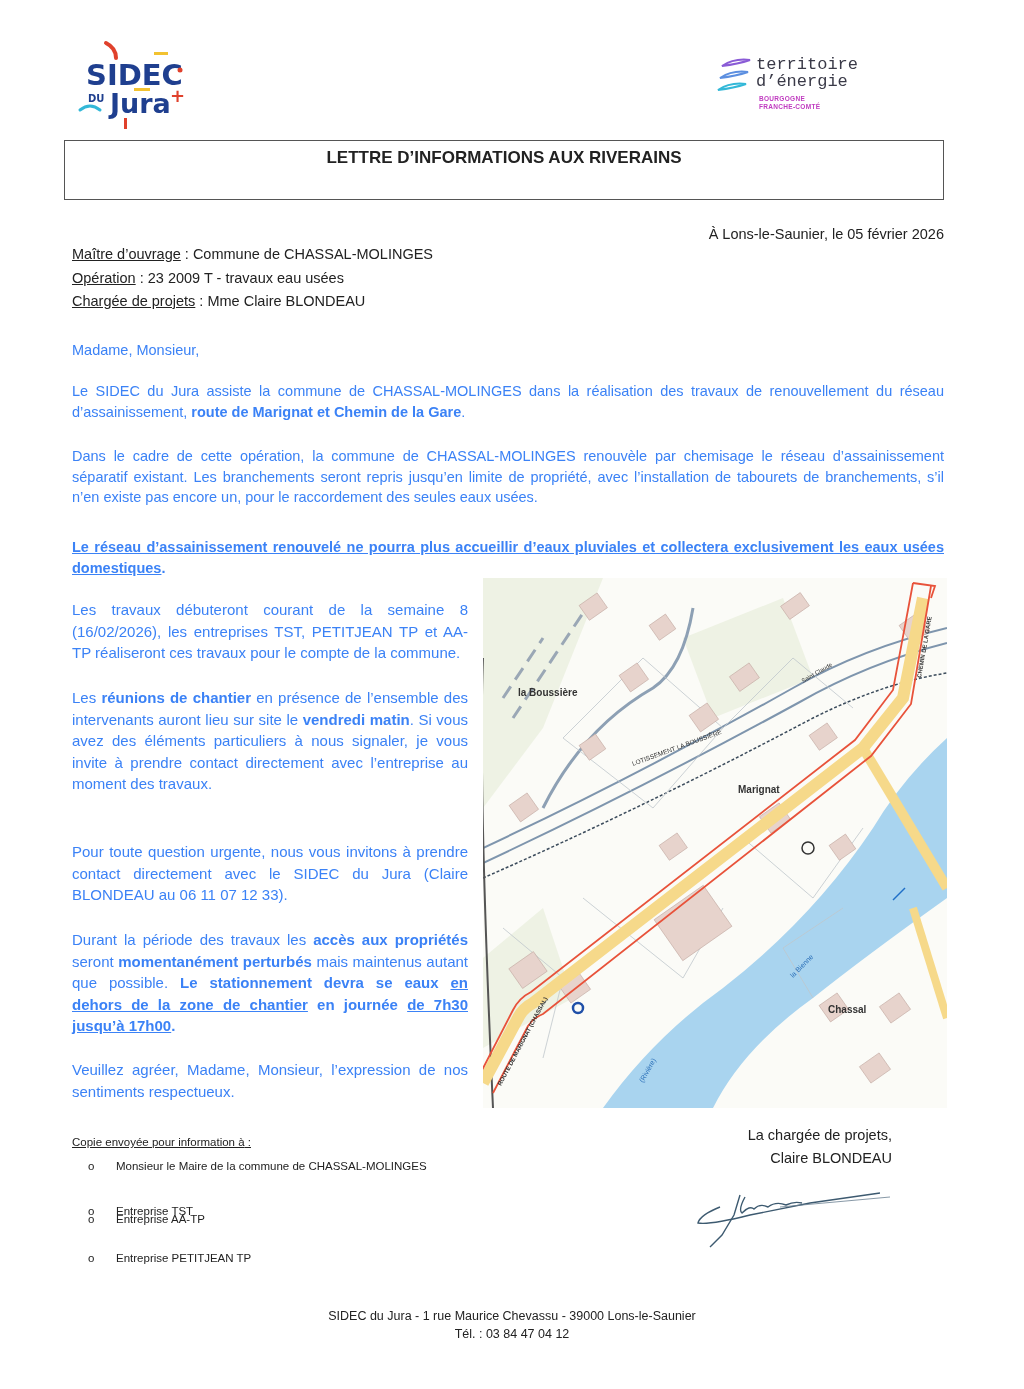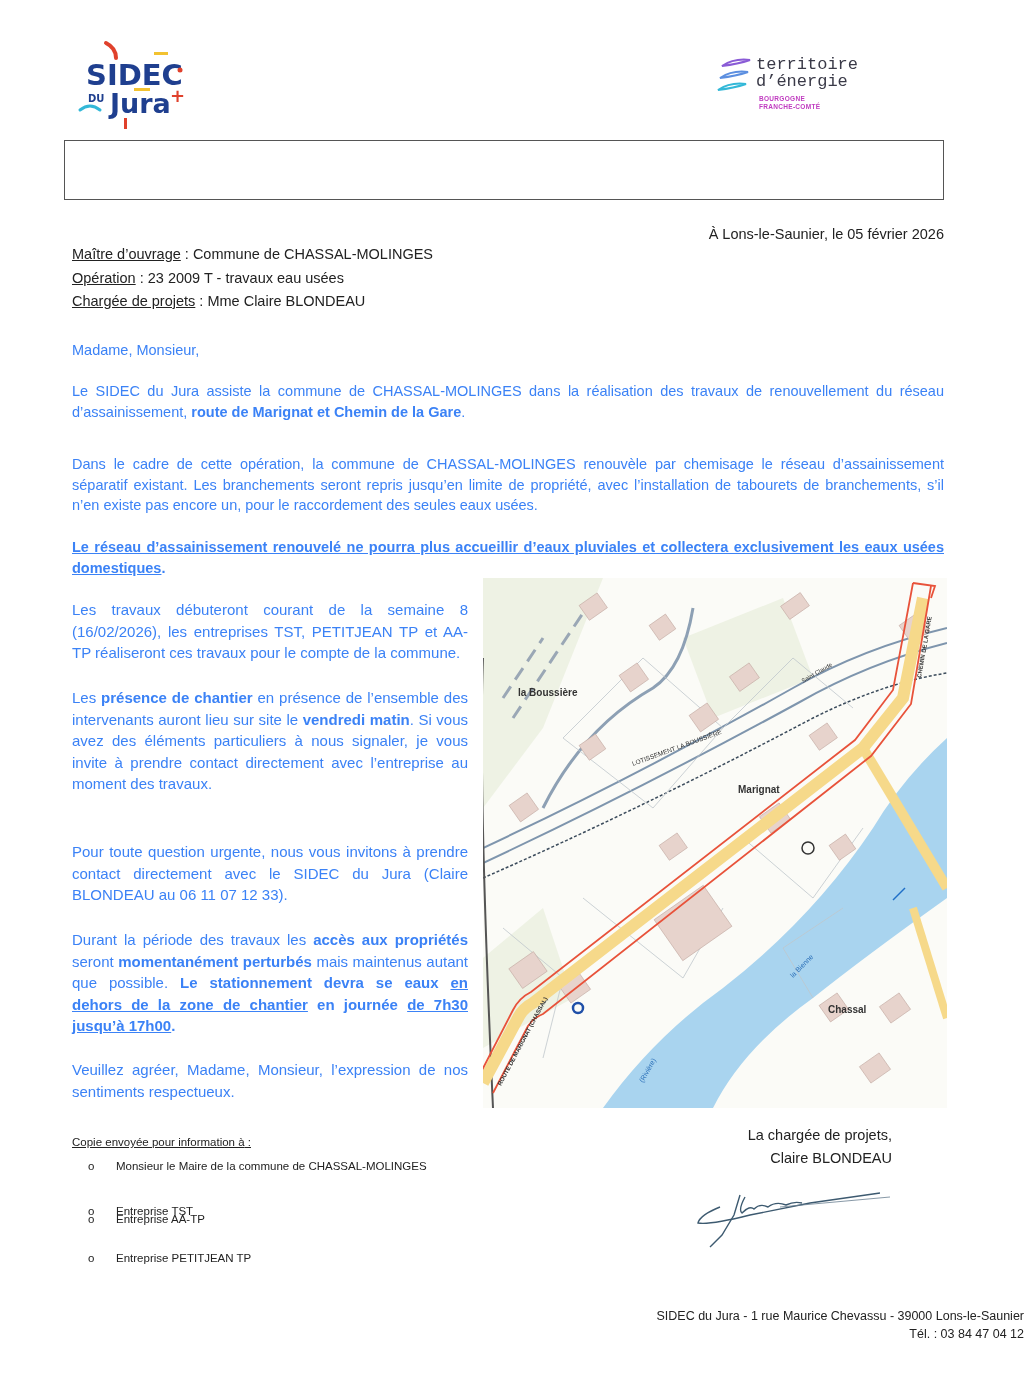--- a/index.html
+++ b/index.html
@@ -38,21 +38,21 @@
   #map { left: 483px; top: 578px; width: 464px; height: 530px; background: #fbfbf7; overflow: hidden; }
 
   
   #copies-title { left: 72px; top: 1136px; font-size: 11.5px; text-decoration: underline; color: #222; }
   .copy-item { left: 88px; font-size: 11.5px; color: #222; }
   .copy-item .bullet { display: inline-block; width: 28px; }
 
   #signature-block { left: 692px; top: 1124px; width: 200px; text-align: right; font-size: 14.5px; line-height: 23px; color: #222; }
   #signature { left: 690px; top: 1185px; width: 210px; height: 70px; }
 
-  #footer { left: 0; top: 1307px; width: 1024px; text-align: right; font-size: 12.5px; line-height: 18px; color: #222; }
+  #footer { left: 0; top: 1307px; width: 1024px; text-align: center; font-size: 12.5px; line-height: 18px; color: #222; }
 </style>
 </head>
 <body>
 
 <div id="logo-sidec" class="abs">
   <svg width="120" height="90" viewBox="0 0 120 90">
     <path d="M34 3 Q44 8 44 18" stroke="#e0412c" stroke-width="4" fill="none" stroke-linecap="round"></path>
     <rect x="82" y="12" width="14" height="3" fill="#f2c230"></rect>
     <text x="14" y="45" font-family="DejaVu Sans, sans-serif" font-weight="bold" font-size="29" fill="#1f3f8f">SIDEC</text>
     <circle cx="108" cy="30" r="2.5" fill="#e0412c"></circle>
@@ -75,50 +75,51 @@
     <div>territoire</div>
     <div>d’énergie</div>
   </div>
   <div class="te-sub">
     <div>BOURGOGNE</div>
     <div>FRANCHE-COMTÉ</div>
   </div>
 </div>
 
 <div id="title-box" class="abs">
+  <div>LETTRE D’INFORMATIONS AUX RIVERAINS</div>
 </div>
 
 <div id="date-line" class="abs">À Lons-le-Saunier, le 05 février 2026</div>
 
 <div class="abs meta" style="top:246px;">
   <u>Maître d’ouvrage</u><span> : Commune de CHASSAL-MOLINGES</span>
 </div>
 <div class="abs meta" style="top:270px;">
   <u>Opération</u><span> : 23 2009 T - travaux eau usées</span>
 </div>
 <div class="abs meta" style="top:293px;">
   <u>Chargée de projets</u><span> : Mme Claire BLONDEAU</span>
 </div>
 
 <div class="abs para" style="top:340px;">Madame, Monsieur,</div>
 
 <div class="abs para" style="top:381px;">
   <span>Le SIDEC du Jura assiste la commune de CHASSAL-MOLINGES dans la réalisation des travaux de renouvellement du réseau d’assainissement, </span><b>route de Marignat et Chemin de la Gare</b><span>.</span>
 </div>
 
-<div class="abs para" style="top:446px;margin-top:8px;">Dans le cadre de cette opération, la commune de CHASSAL-MOLINGES renouvèle par chemisage le réseau d’assainissement séparatif existant. Les branchements seront repris jusqu’en limite de propriété, avec l’installation de tabourets de branchements, s’il n’en existe pas encore un, pour le raccordement des seules eaux usées.</div>
+<div class="abs para" style="top:446px;">Dans le cadre de cette opération, la commune de CHASSAL-MOLINGES renouvèle par chemisage le réseau d’assainissement séparatif existant. Les branchements seront repris jusqu’en limite de propriété, avec l’installation de tabourets de branchements, s’il n’en existe pas encore un, pour le raccordement des seules eaux usées.</div>
 
 <div class="abs para" style="top:537px;">
   <b><u>Le réseau d’assainissement renouvelé ne pourra plus accueillir d’eaux pluviales et collectera exclusivement les eaux usées domestiques</u></b><b>.</b>
 </div>
 
 <div class="abs para col" style="top:599px;">Les travaux débuteront courant de la semaine 8 (16/02/2026), les entreprises TST, PETITJEAN TP et AA-TP réaliseront ces travaux pour le compte de la commune.</div>
 
 <div class="abs para col" style="top:687px;">
-  <span>Les </span><b>présence de chantier</b><span> en présence de l’ensemble des intervenants auront lieu sur site le </span><b>vendredi matin</b><span>. Si vous avez des éléments particuliers à nous signaler, je vous invite à prendre contact directement avec l’entreprise au moment des travaux.</span>
+  <span>Les </span><b>réunions de chantier</b><span> en présence de l’ensemble des intervenants auront lieu sur site le </span><b>vendredi matin</b><span>. Si vous avez des éléments particuliers à nous signaler, je vous invite à prendre contact directement avec l’entreprise au moment des travaux.</span>
 </div>
 
 <div class="abs para col" style="top:841px;">Pour toute question urgente, nous vous invitons à prendre contact directement avec le SIDEC du Jura (Claire BLONDEAU au 06 11 07 12 33).</div>
 
 <div class="abs para col" style="top:929px;">
   <span>Durant la période des travaux les </span><b>accès aux propriétés</b><span> seront </span><b>momentanément perturbés</b><span> mais maintenus autant que possible. </span><b>Le stationnement devra se eaux </b><b><u>en dehors de la zone de chantier</u></b><b> en journée </b><b><u>de 7h30 jusqu’à 17h00</u></b><b>.</b>
 </div>
 
 <div class="abs para col" style="top:1059px;">Veuillez agréer, Madame, Monsieur, l’expression de nos sentiments respectueux.</div>
 

